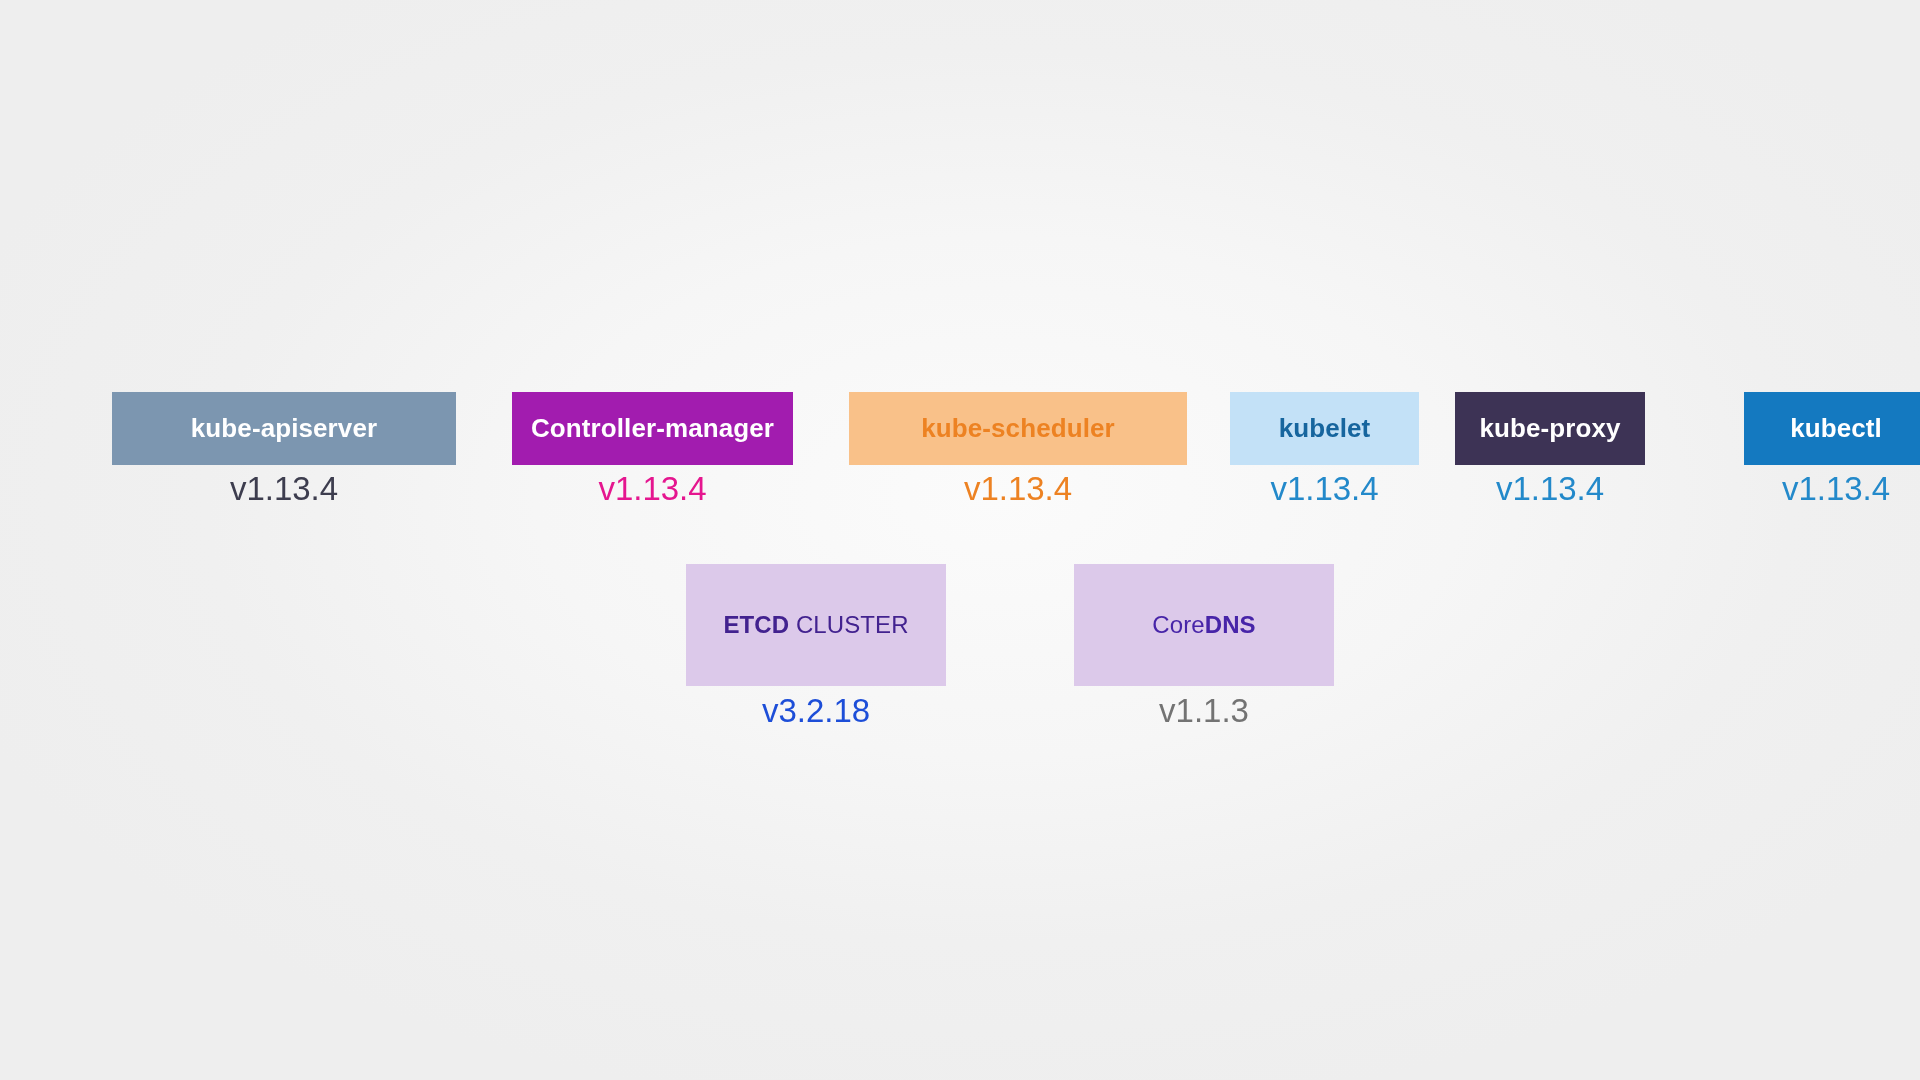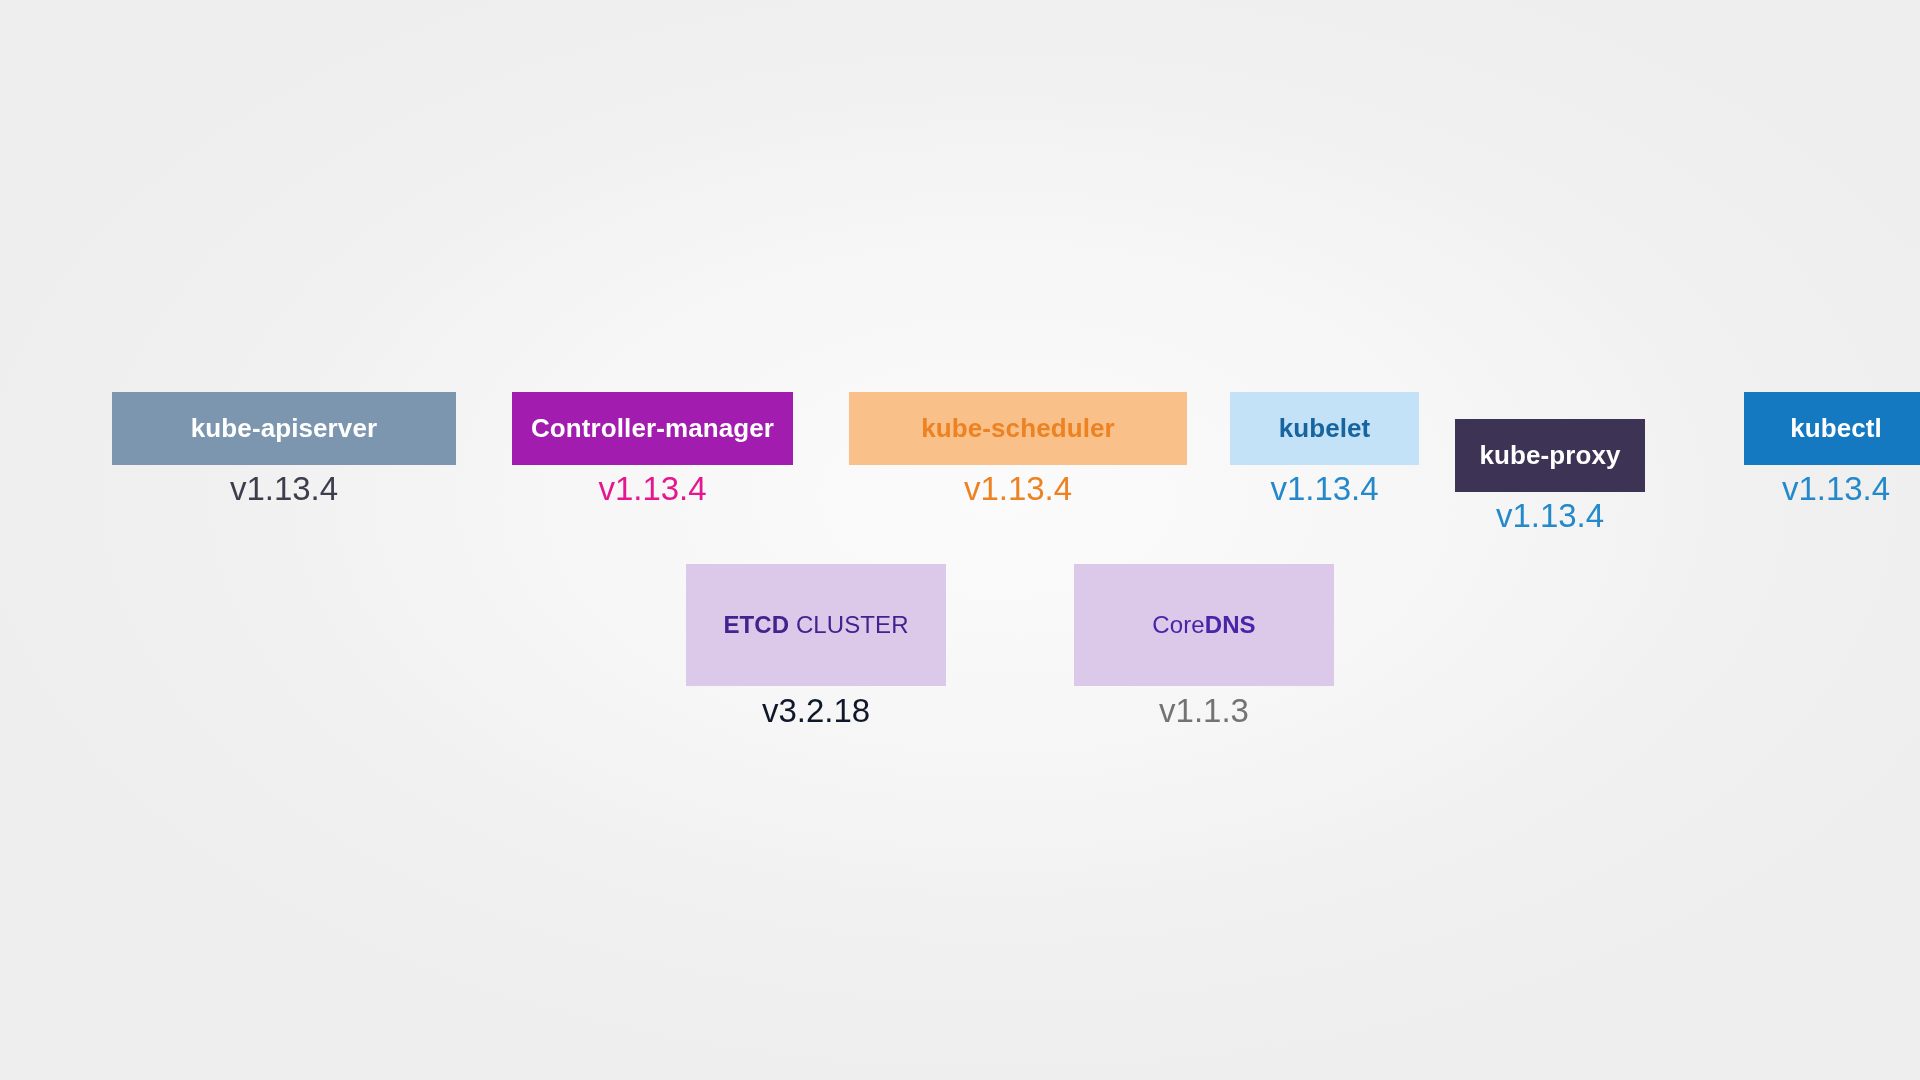--- a/index.html
+++ b/index.html
@@ -63,21 +63,21 @@
 
   
   .row-bottom .node-box { font-size: 24px; text-align: center; }
   .row-bottom .node-version { font-size: 33px; top: 128px; }
 
   
   #node-kube-apiserver      { left: 112px;  top: 392px; width: 344px; height: 73px; }
   #node-controller-manager  { left: 512px;  top: 392px; width: 281px; height: 73px; }
   #node-kube-scheduler      { left: 849px;  top: 392px; width: 338px; height: 73px; }
   #node-kubelet             { left: 1230px; top: 392px; width: 189px; height: 73px; }
-  #node-kube-proxy          { left: 1455px; top: 392px; width: 190px; height: 73px; margin-top: 27px; }
+  #node-kube-proxy          { left: 1455px; top: 392px; width: 190px; height: 73px; }
   #node-kubectl             { left: 1700px; top: 392px; width: 184px; height: 73px; margin-left: 44px; }
 
   
   #node-etcd-cluster        { left: 686px;  top: 564px; width: 260px; height: 122px; }
   #node-coredns             { left: 1074px; top: 564px; width: 260px; height: 122px; }
 </style>
 </head>
 <body style="background: radial-gradient(1100px 620px at 52% 46%, rgb(251, 251, 251) 0%, rgb(246, 246, 246) 42%, rgb(240, 240, 240) 72%, rgb(238, 238, 238) 100%) rgb(242, 242, 242);">
 
 <div id="diagram">
@@ -127,21 +127,21 @@
     </div>
 
   </div>
 
   <div class="row-bottom">
 
     <div class="node" id="node-etcd-cluster">
       <div class="node-box" style="background-color: rgb(220, 201, 234); color: rgb(66, 34, 143);">
         <span class="node-label"><span class="lw-bold">ETCD</span><span class="lw-normal"> CLUSTER</span></span>
       </div>
-      <div class="node-version" style="color: #0f172a;">v3.2.18</div>
+      <div class="node-version" style="color: #1d4ed8;">v3.2.18</div>
     </div>
 
     <div class="node" id="node-coredns">
       <div class="node-box" style="background-color: rgb(220, 201, 234); color: rgb(71, 36, 168);">
         <span class="node-label"><span class="lw-normal">Core</span><span class="lw-bold">DNS</span></span>
       </div>
       <div class="node-version" style="color: #737373;">v1.1.3</div>
     </div>
 
   </div>

